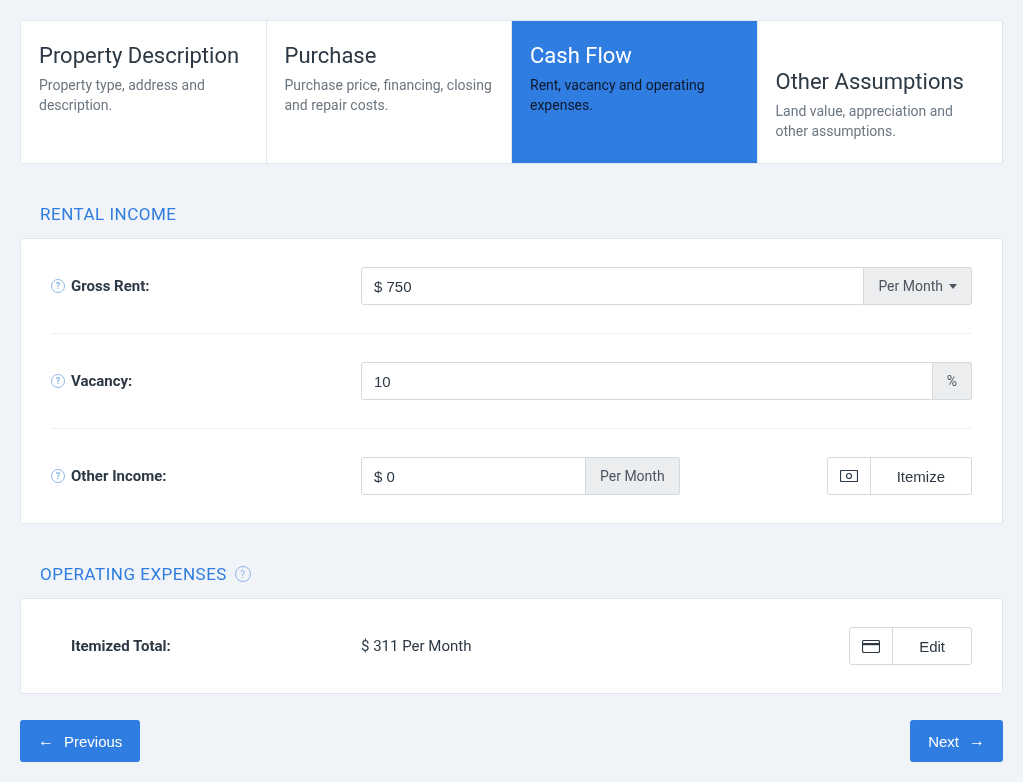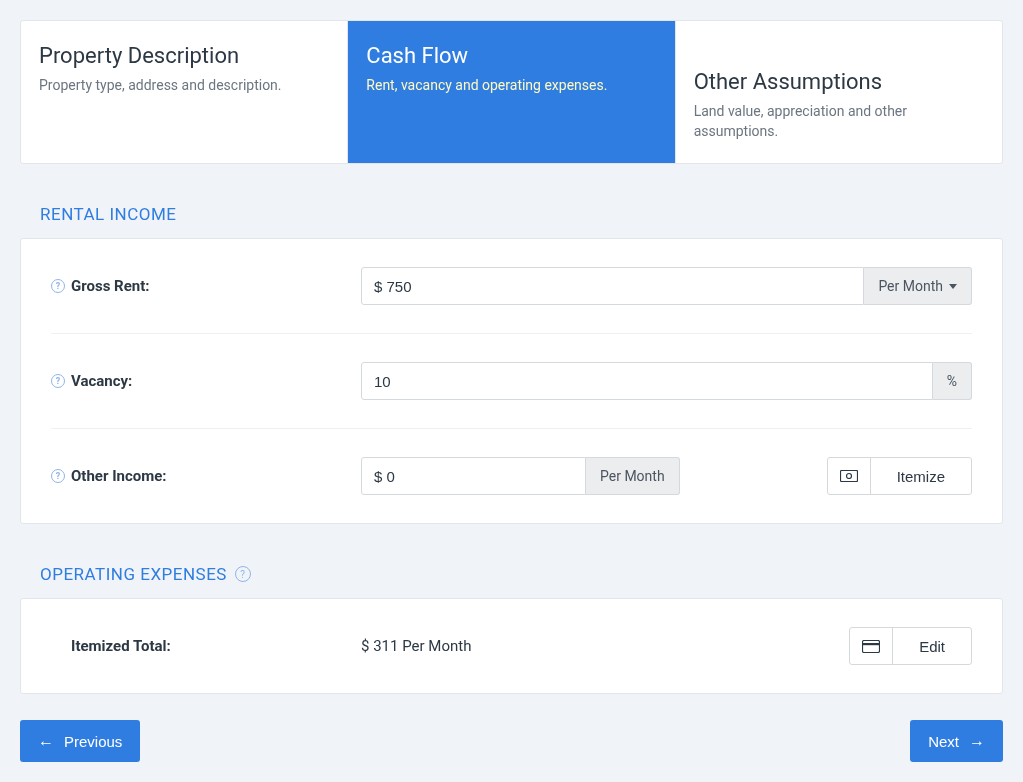--- a/index.html
+++ b/index.html
@@ -39,21 +39,21 @@
 }
 .tab-desc {
   font-size: 14px;
   color: #6b7680;
   line-height: 1.4;
 }
 .tab.active {
   background: #2f7de1;
 }
 .tab.active .tab-title { color: #fff; }
-.tab.active .tab-desc { color: #fef9c3; }
+.tab.active .tab-desc { color: #0f172a; }
 
 .section-header {
   color: #2f7de1;
   font-size: 17px;
   font-weight: 400;
   letter-spacing: 0.5px;
   margin: 40px 0 14px 20px;
   display: flex;
   align-items: center;
   gap: 8px;
@@ -199,20 +199,24 @@
 </style>
 </head>
 <body>
 
 <div class="page">
 
   <div class="tabs">
     <div class="tab">
       <div class="tab-title">Property Description</div>
       <div class="tab-desc">Property type, address and description.</div>
+    </div>
+    <div class="tab">
+      <div class="tab-title">Purchase</div>
+      <div class="tab-desc">Purchase price, financing, closing and repair costs.</div>
     </div>
     <div class="tab active">
       <div class="tab-title">Cash Flow</div>
       <div class="tab-desc">Rent, vacancy and operating expenses.</div>
     </div>
     <div class="tab">
       <div class="tab-title">Other Assumptions</div>
       <div class="tab-desc">Land value, appreciation and other assumptions.</div>
     </div>
   </div>

